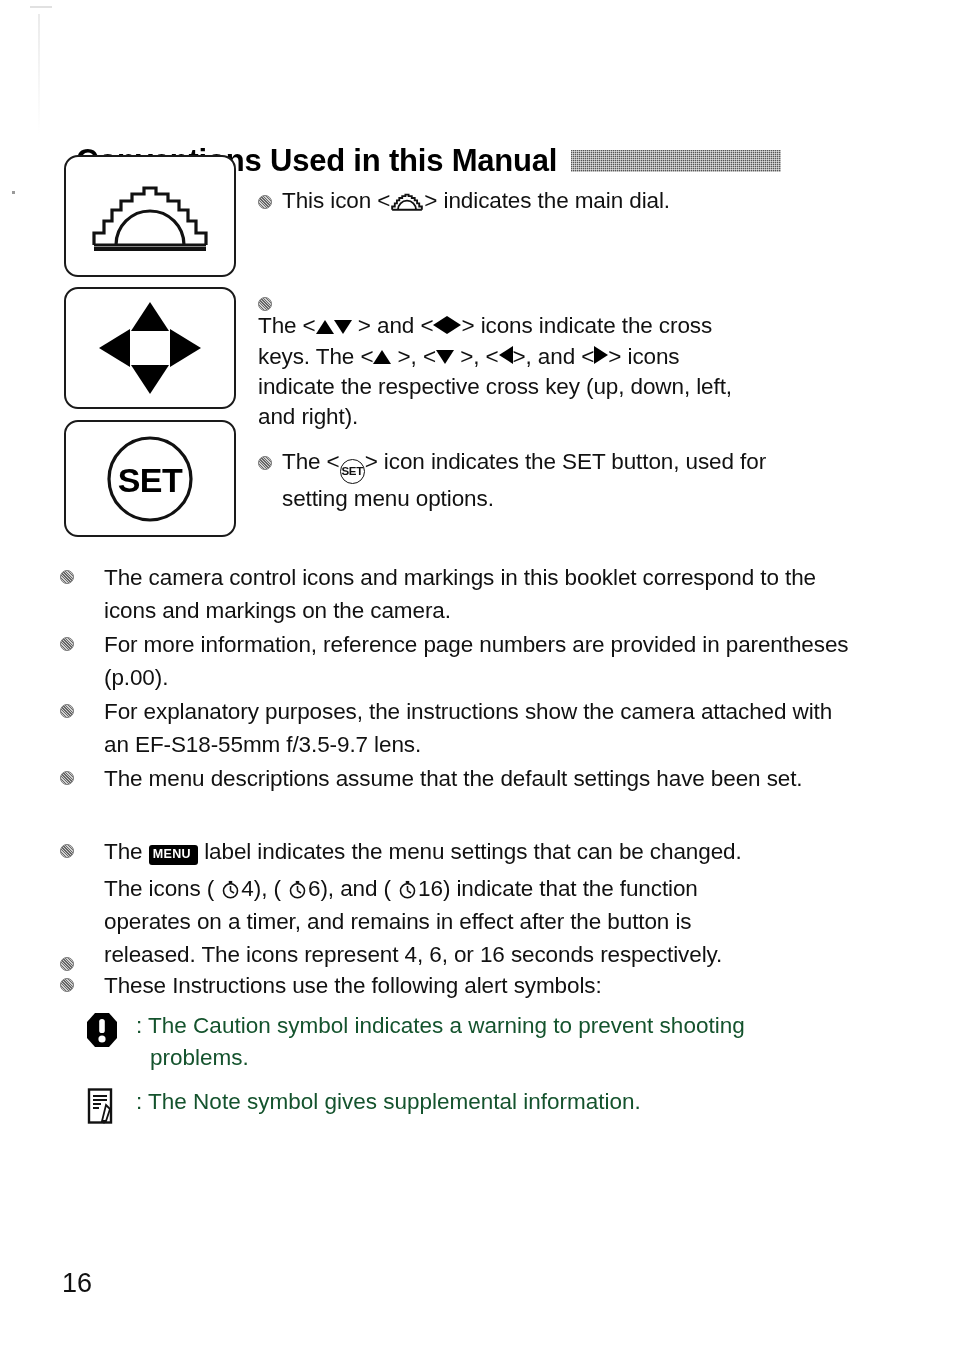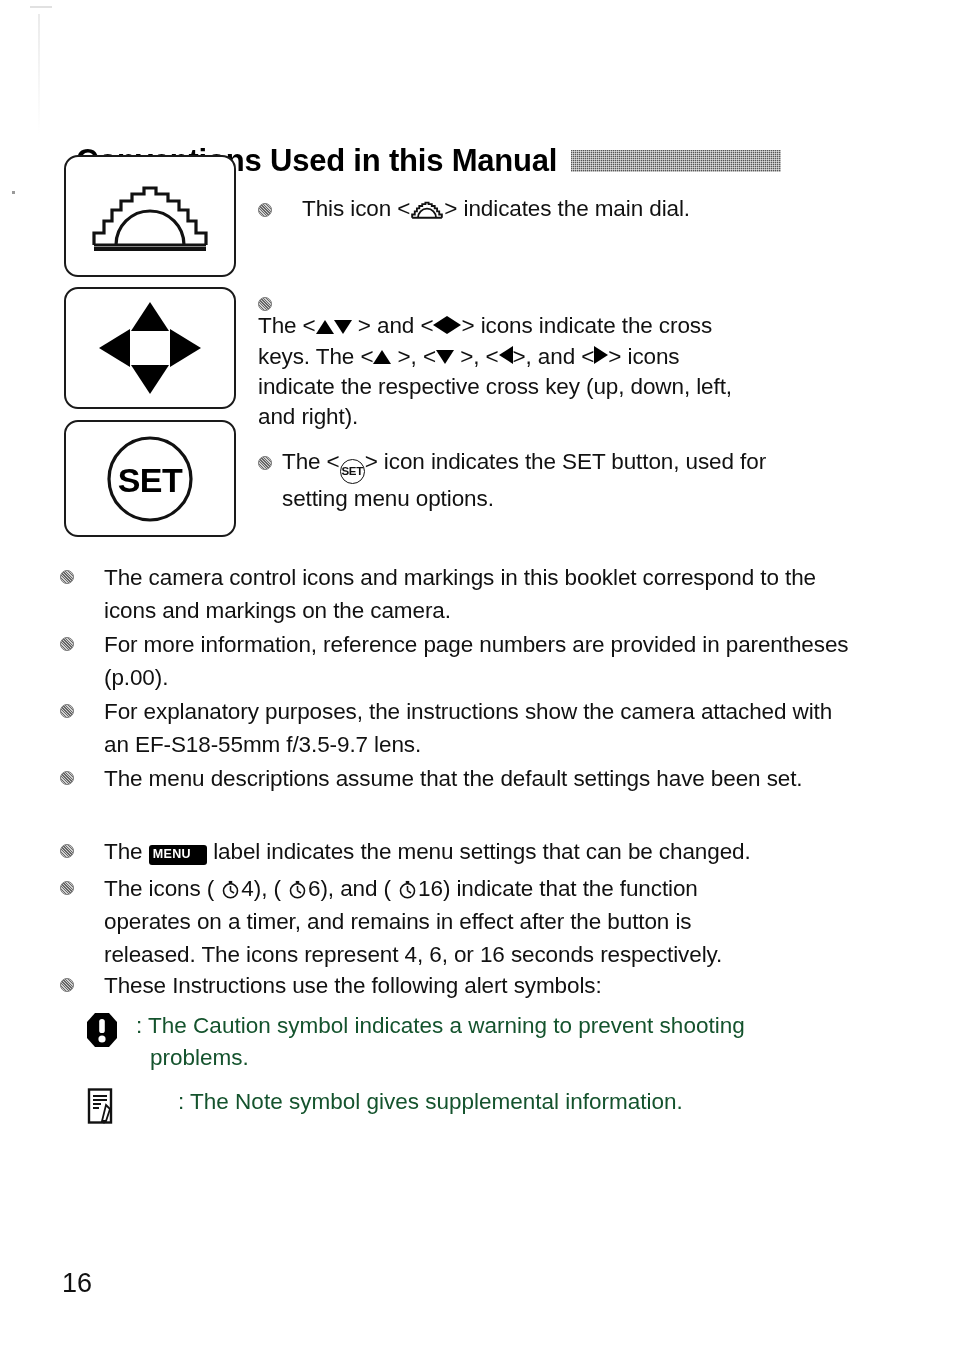--- a/index.html
+++ b/index.html
@@ -90,21 +90,21 @@
   #box-dial   { left: 64px; top: 155px;  height: 122px; }
   #box-cross  { left: 64px; top: 287px;  height: 122px; }
   #box-set    { left: 64px; top: 420px;  height: 117px; }
 
   
   .row {
     position: absolute;
     display: flex;
     align-items: flex-start;
   }
-  #row-dial  { left: 258px; top: 194px;  width: 600px; gap: 20px; }
+  #row-dial  { left: 258px; top: 186px;  width: 600px; }
   #row-cross { left: 258px; top: 288px;  width: 600px; flex-direction: column; }
   #row-set   { left: 258px; top: 447px;  width: 600px; }
 
   .bullet {
     flex: 0 0 auto;
     width: 14px; height: 14px;
     margin-top: 9px;
     margin-right: 10px;
     border-radius: 50%;
     background-color: #8a8a8a;
@@ -129,31 +129,31 @@
     gap: 20px;
   }
   .listitem .bullet { margin-top: 9px; }
   .listitem .para { font-size: 22.5px; line-height: 33px; }
 
   #li-0 { left: 60px; top: 561px; }
   #li-1 { left: 60px; top: 628px; }
   #li-2 { left: 60px; top: 695px; }
   #li-3 { left: 60px; top: 762px; }
   #li-4 { left: 60px; top: 835px; }
-  #li-5 { left: 60px; top: 872px; }
+  #li-5 { left: 60px; top: 872px; align-items: flex-end; }
   #li-6 { left: 60px; top: 969px; }
 
   
   .alert-row {
     position: absolute;
     display: flex;
     align-items: flex-start;
   }
   #alert-caution { left: 84px; top: 1010px; width: 790px; }
-  #alert-note    { left: 84px; top: 1086px; width: 790px; gap: 42px; }
+  #alert-note    { left: 84px; top: 1086px; width: 790px; }
   .alert-glyph {
     flex: 0 0 auto;
     width: 36px;
     display: flex;
     justify-content: center;
     padding-top: 2px;
   }
   .alert-text {
     font-size: 22.5px;
     line-height: 32px;
@@ -177,21 +177,21 @@
     vertical-align: -4px;
   }
   .menu-badge {
     display: inline-block;
     background: #000;
     color: #fff;
     font-size: 12.5px;
     font-weight: bold;
     letter-spacing: 0.4px;
     line-height: 1;
-    padding: 3px 16px 4px 4px;
+    padding: 3px 7px 4px 4px;
     border-radius: 3px;
     vertical-align: 1px;
     font-family: "Liberation Sans", sans-serif;
   }
   .setmark {
     display: inline-block;
     width: 25px; height: 25px;
     border: 1.6px solid #111;
     border-radius: 50%;
     line-height: 22px;

